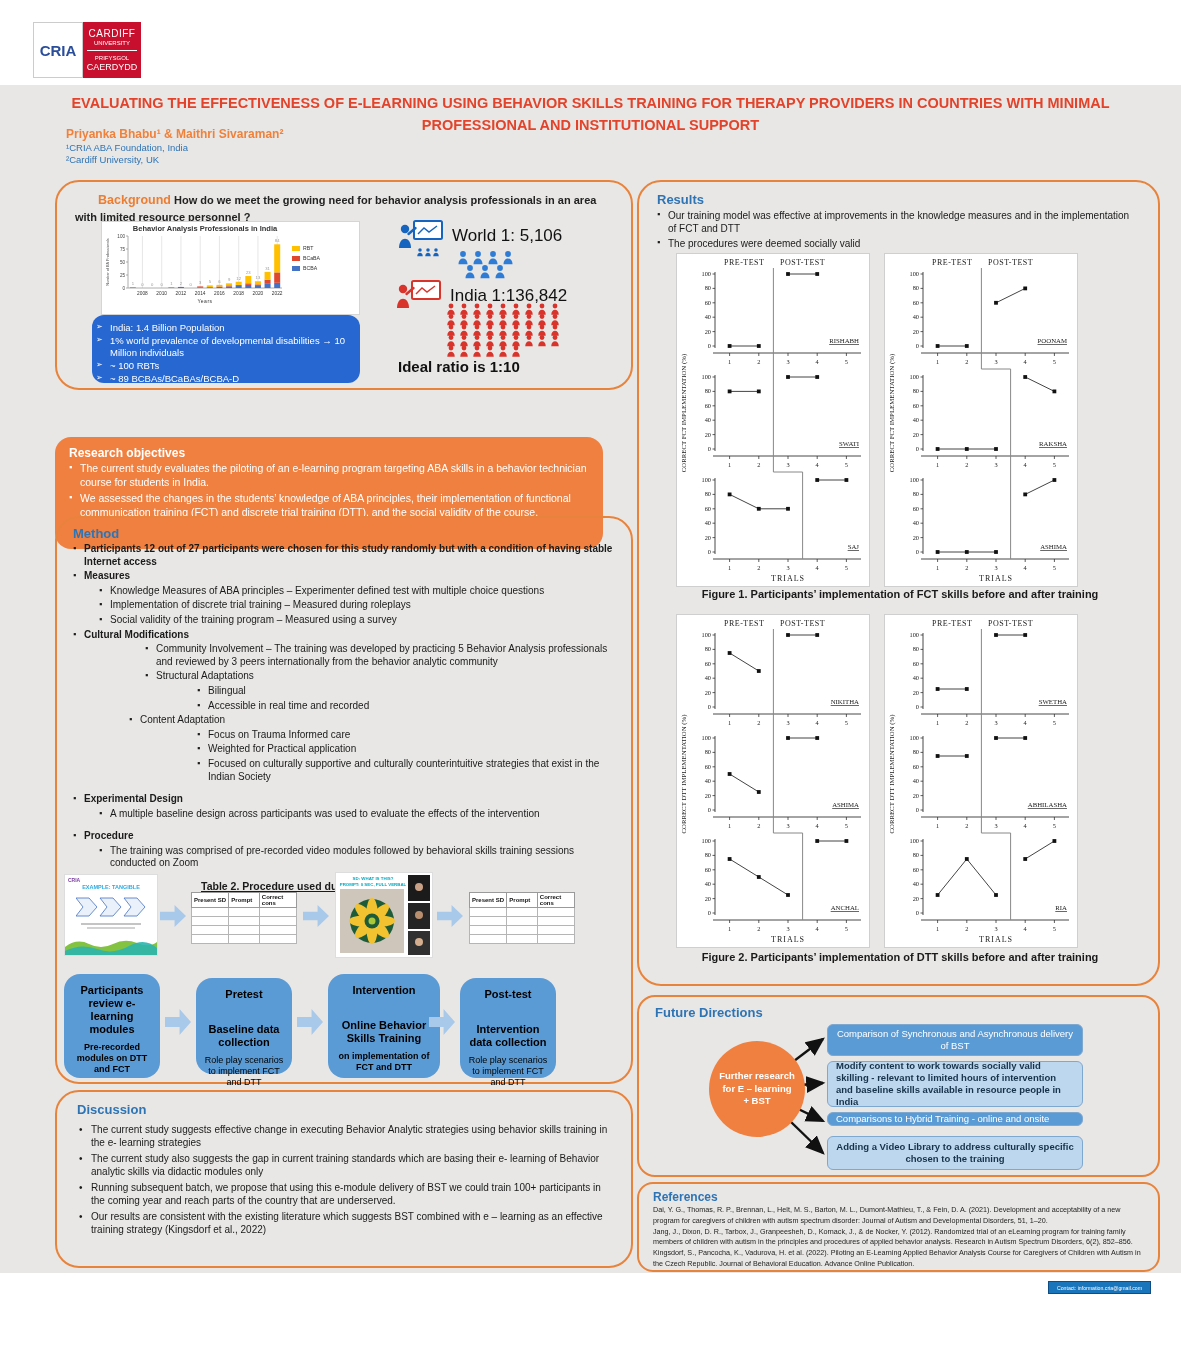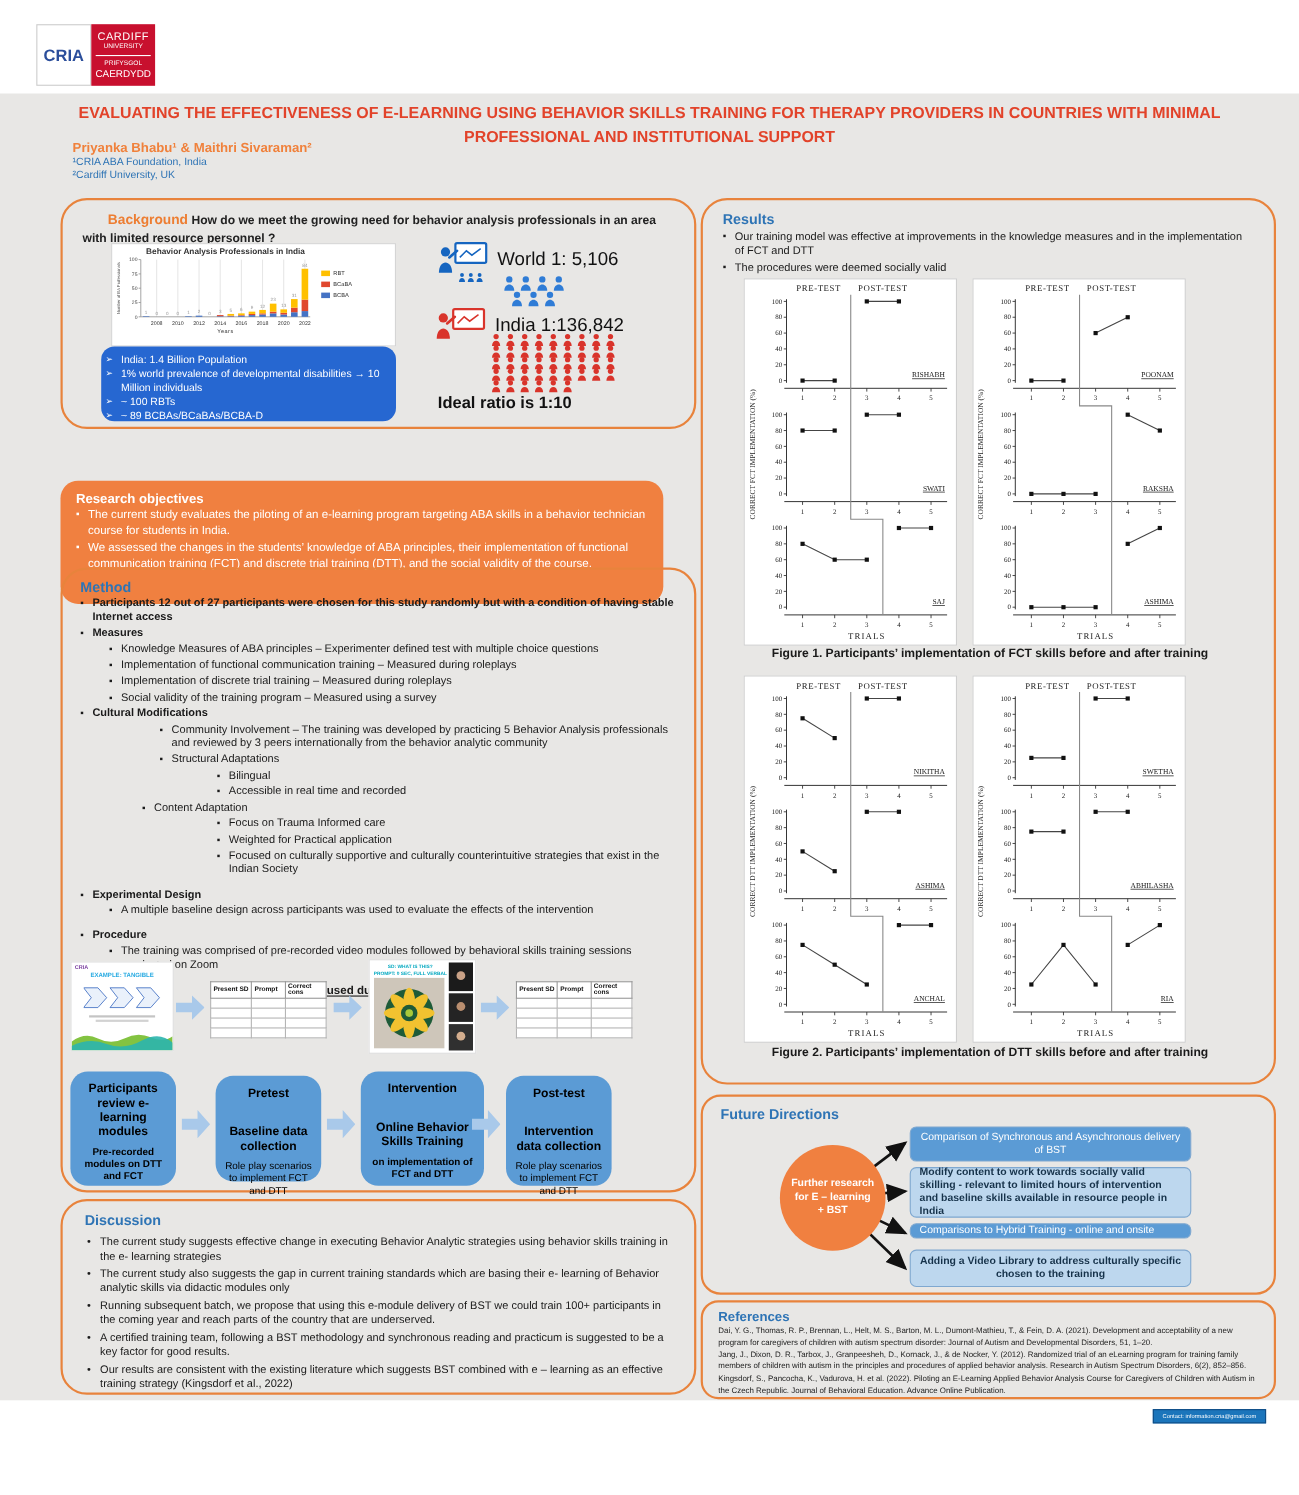--- a/index.html
+++ b/index.html
@@ -295,21 +295,20 @@
     </ul>
   </div>
 
   <div class="obox" style="left:55px;top:516px;width:578px;height:568px;">
     <div style="padding:8px 16px 0 16px;">
       <div class="h-blue">Method</div>
       <ul class="sq" style="font-size:10px;line-height:1.26;margin-top:2px;">
         <li style="font-weight:bold;">Participants 12 out of 27 participants were chosen for this study randomly but with a condition of having stable Internet access</li>
         <li style="font-weight:bold;">Measures</li>
         <li style="margin-left:26px;">Knowledge Measures of ABA principles – Experimenter defined test with multiple choice questions</li>
-        <li style="margin-left:26px;">Implementation of functional communication training – Measured during roleplays</li>
         <li style="margin-left:26px;">Implementation of discrete trial training – Measured during roleplays</li>
         <li style="margin-left:26px;">Social validity of the training program – Measured using a survey</li>
         <li style="font-weight:bold;">Cultural Modifications</li>
         <li style="margin-left:72px;">Community Involvement – The training was developed by practicing 5 Behavior Analysis professionals and reviewed by 3 peers internationally from the behavior analytic community</li>
         <li style="margin-left:72px;">Structural Adaptations</li>
         <li style="margin-left:124px;">Bilingual</li>
         <li style="margin-left:124px;">Accessible in real time and recorded</li>
         <li style="margin-left:56px;">Content Adaptation</li>
         <li style="margin-left:124px;">Focus on Trauma Informed care</li>
         <li style="margin-left:124px;">Weighted for Practical application</li>
@@ -458,21 +457,20 @@
     </div>
   </div>
 
   <div class="obox" style="left:55px;top:1090px;width:578px;height:178px;">
     <div style="padding:10px 20px;">
       <div class="h-blue">Discussion</div>
       <ul class="dot" style="font-size:10px;line-height:1.3;margin-top:6px;">
         <li>The current study suggests effective change in executing Behavior Analytic strategies using behavior skills training in the e- learning strategies</li>
         <li>The current study also suggests the gap in current training standards which are basing their e- learning of Behavior analytic skills via didactic modules only</li>
         <li>Running subsequent batch, we propose that using this e-module delivery of BST we could train 100+ participants in the coming year and reach parts of the country that are underserved.</li>
-        <li>A certified training team, following a BST methodology and synchronous reading and practicum is suggested to be a key factor for good results.</li>
         <li>Our results are consistent with the existing literature which suggests BST combined with e – learning as an effective  training strategy (Kingsdorf et al., 2022)</li>
       </ul>
     </div>
   </div>
 
   <div class="obox" style="left:637px;top:180px;width:523px;height:806px;">
     <div style="padding:10px 18px 0 18px;">
       <div class="h-blue">Results</div>
       <ul class="sq" style="font-size:10px;line-height:1.3;margin-top:2px;">
         <li>Our training model was effective at improvements in the knowledge measures and in the implementation of FCT and DTT</li>

